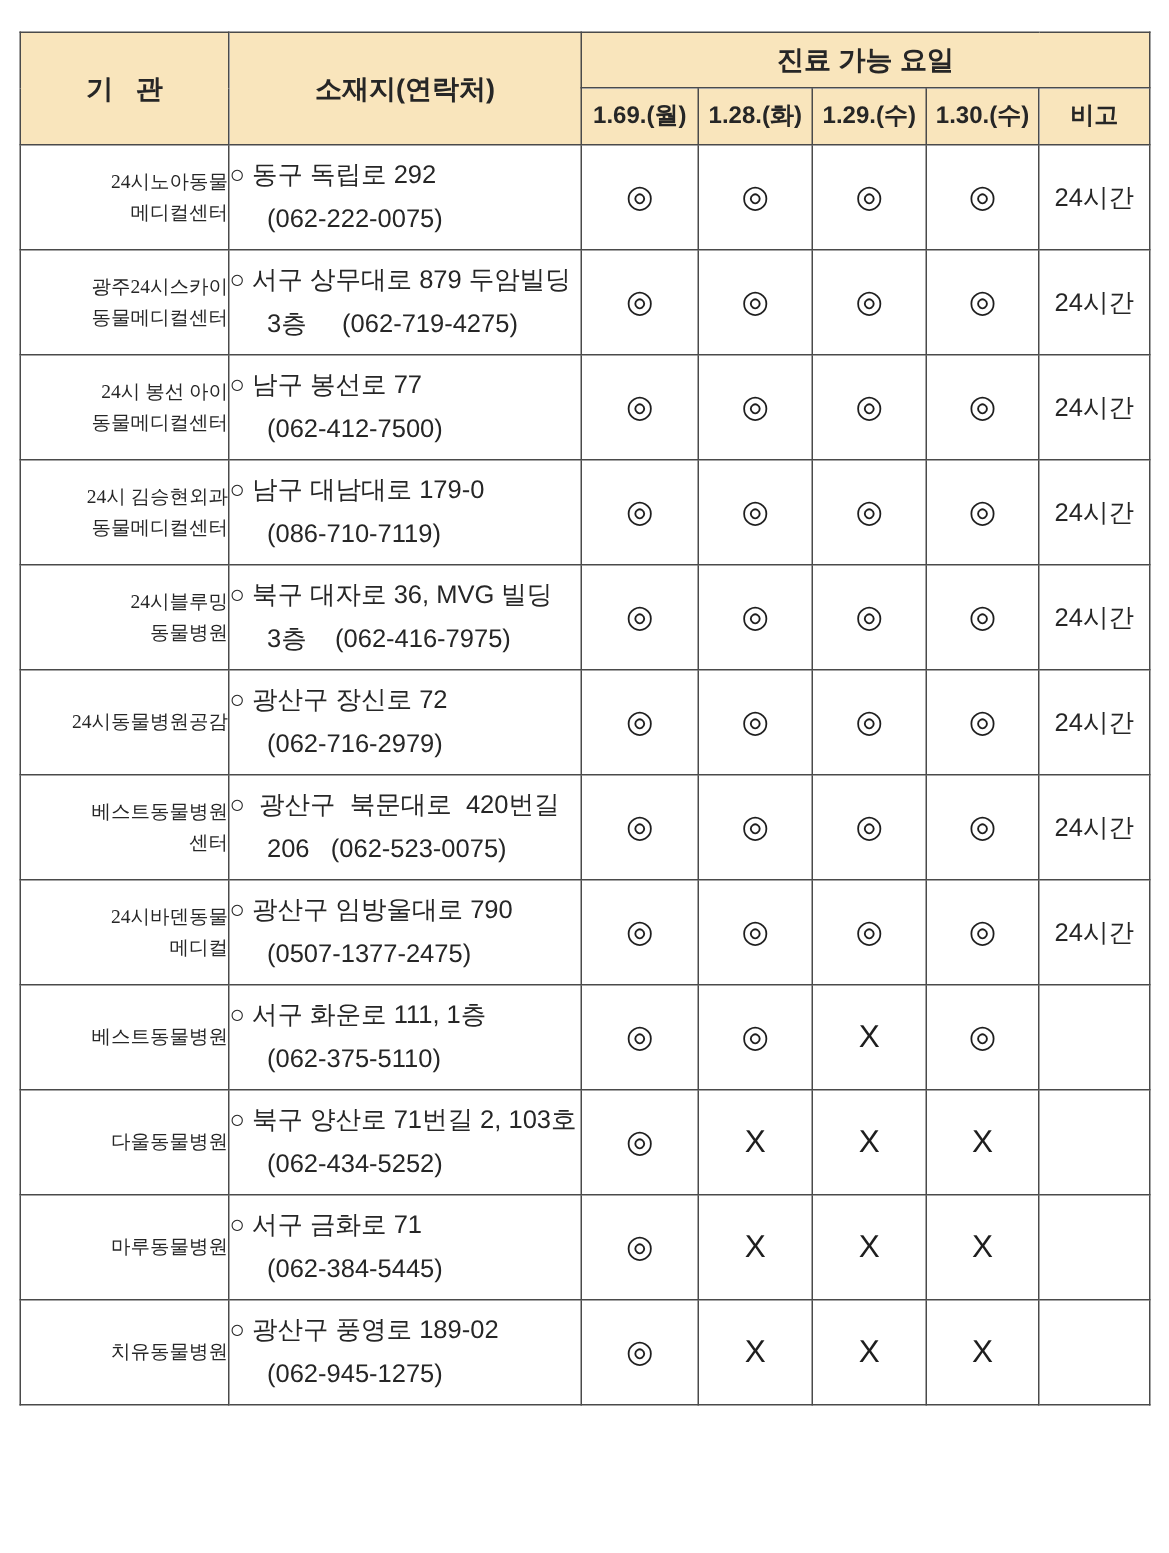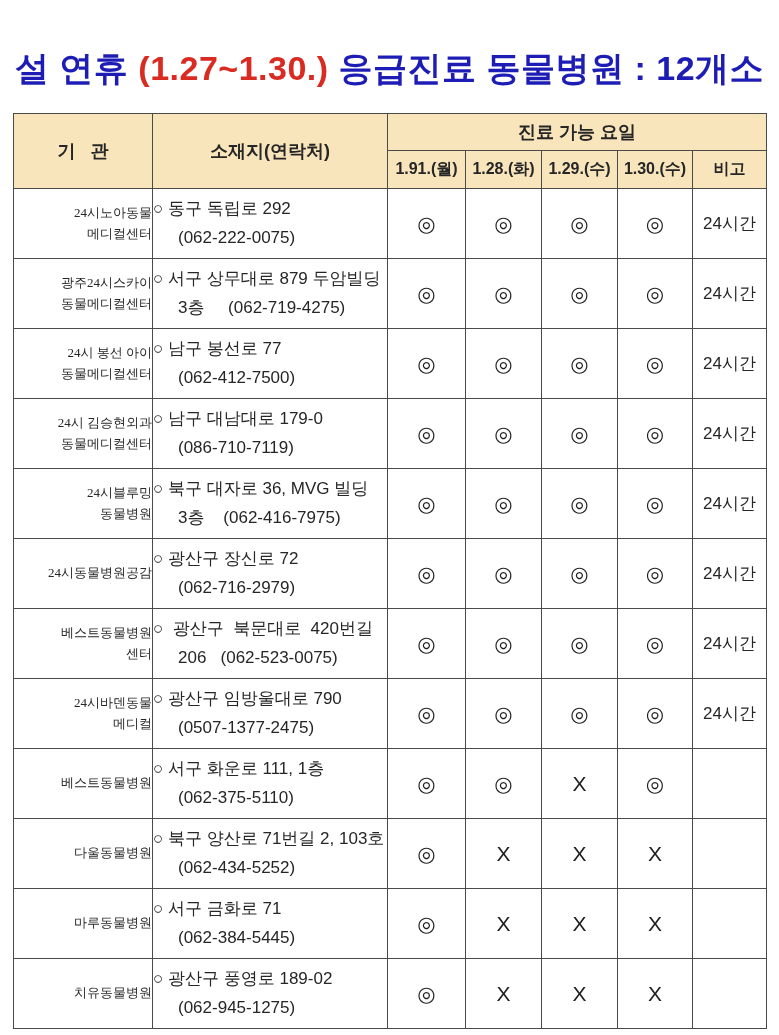--- a/index.html
+++ b/index.html
@@ -77,40 +77,39 @@
   td.note {
     text-align: center;
     font-size: 17px;
   }
 </style>
 </head>
 <body>
 
 <div class="page">
 
-  <h1 class="title"><span>설 연휴 </span><span class="red">(1.27~1.30.)</span><span> 응급진료 동물병원 : 12개소</span></h1>
 
   <table class="hospital">
     <colgroup>
       <col style="width:139px">
       <col style="width:235px">
       <col style="width:78px">
       <col style="width:76px">
       <col style="width:76px">
       <col style="width:75px">
       <col style="width:74px">
     </colgroup>
     <thead>
       <tr class="hrow1">
         <th rowspan="2">기   관</th>
         <th rowspan="2">소재지(연락처)</th>
         <th colspan="5">진료 가능 요일</th>
       </tr>
       <tr class="hrow2">
-        <th>1.91.(월)</th>
+        <th>1.69.(월)</th>
         <th>1.28.(화)</th>
         <th>1.29.(수)</th>
         <th>1.30.(수)</th>
         <th>비고</th>
       </tr>
     </thead>
     <tbody id="rows">
         <tr>
       <td class="inst">
             <div>24시노아동물</div>

